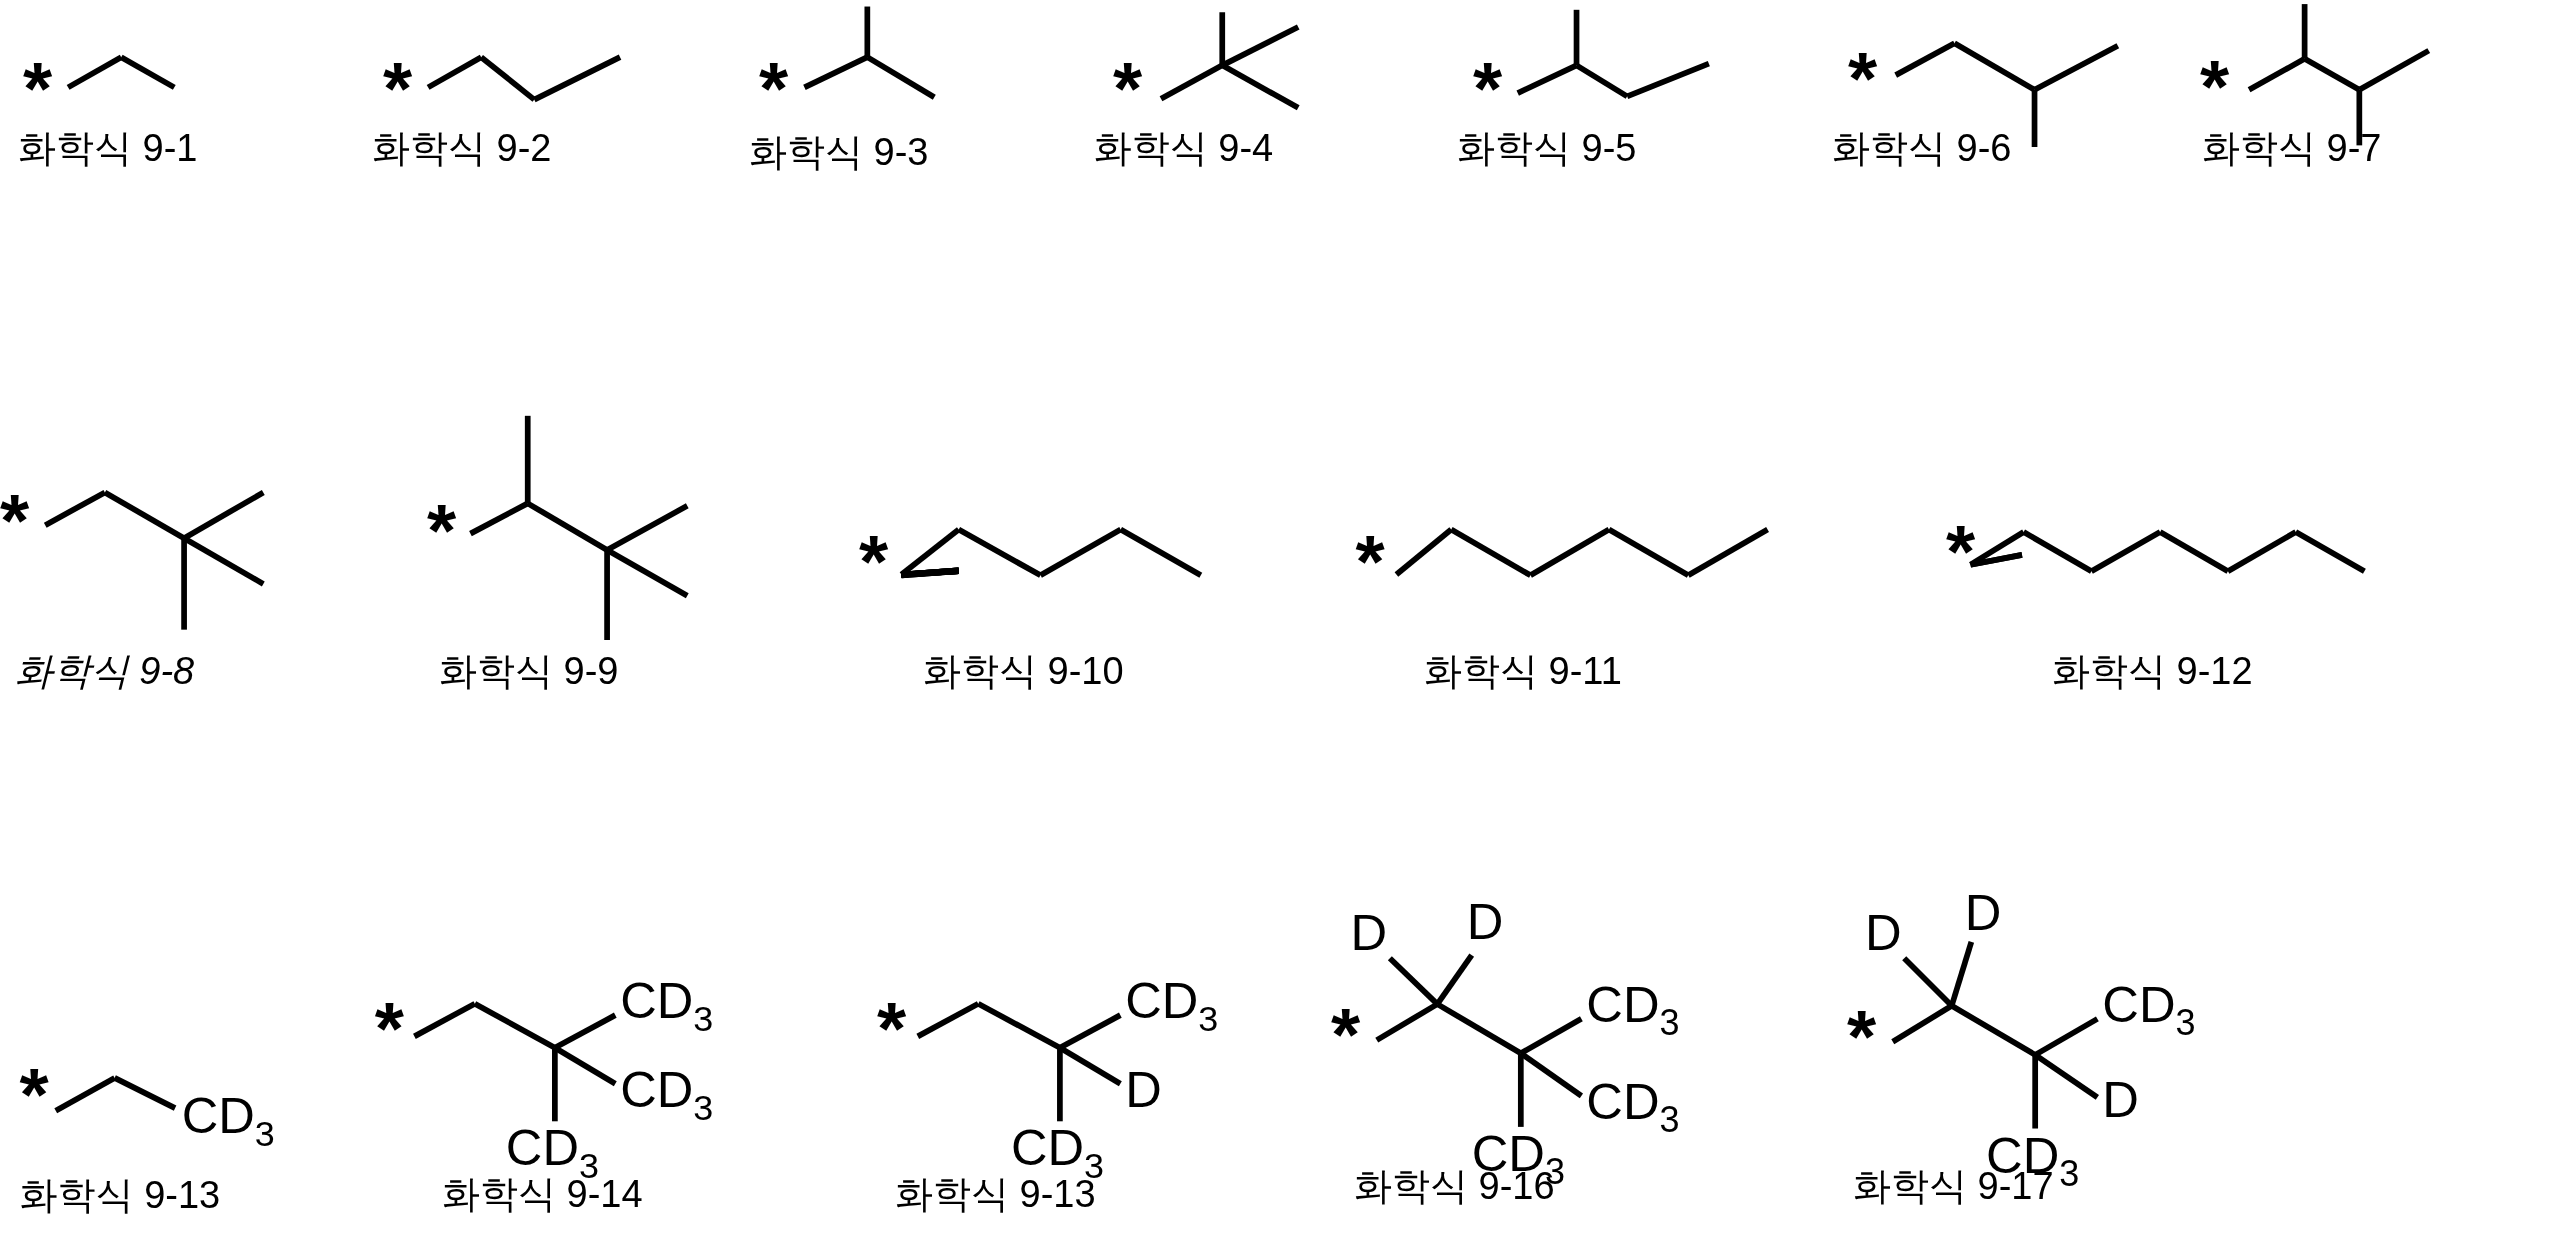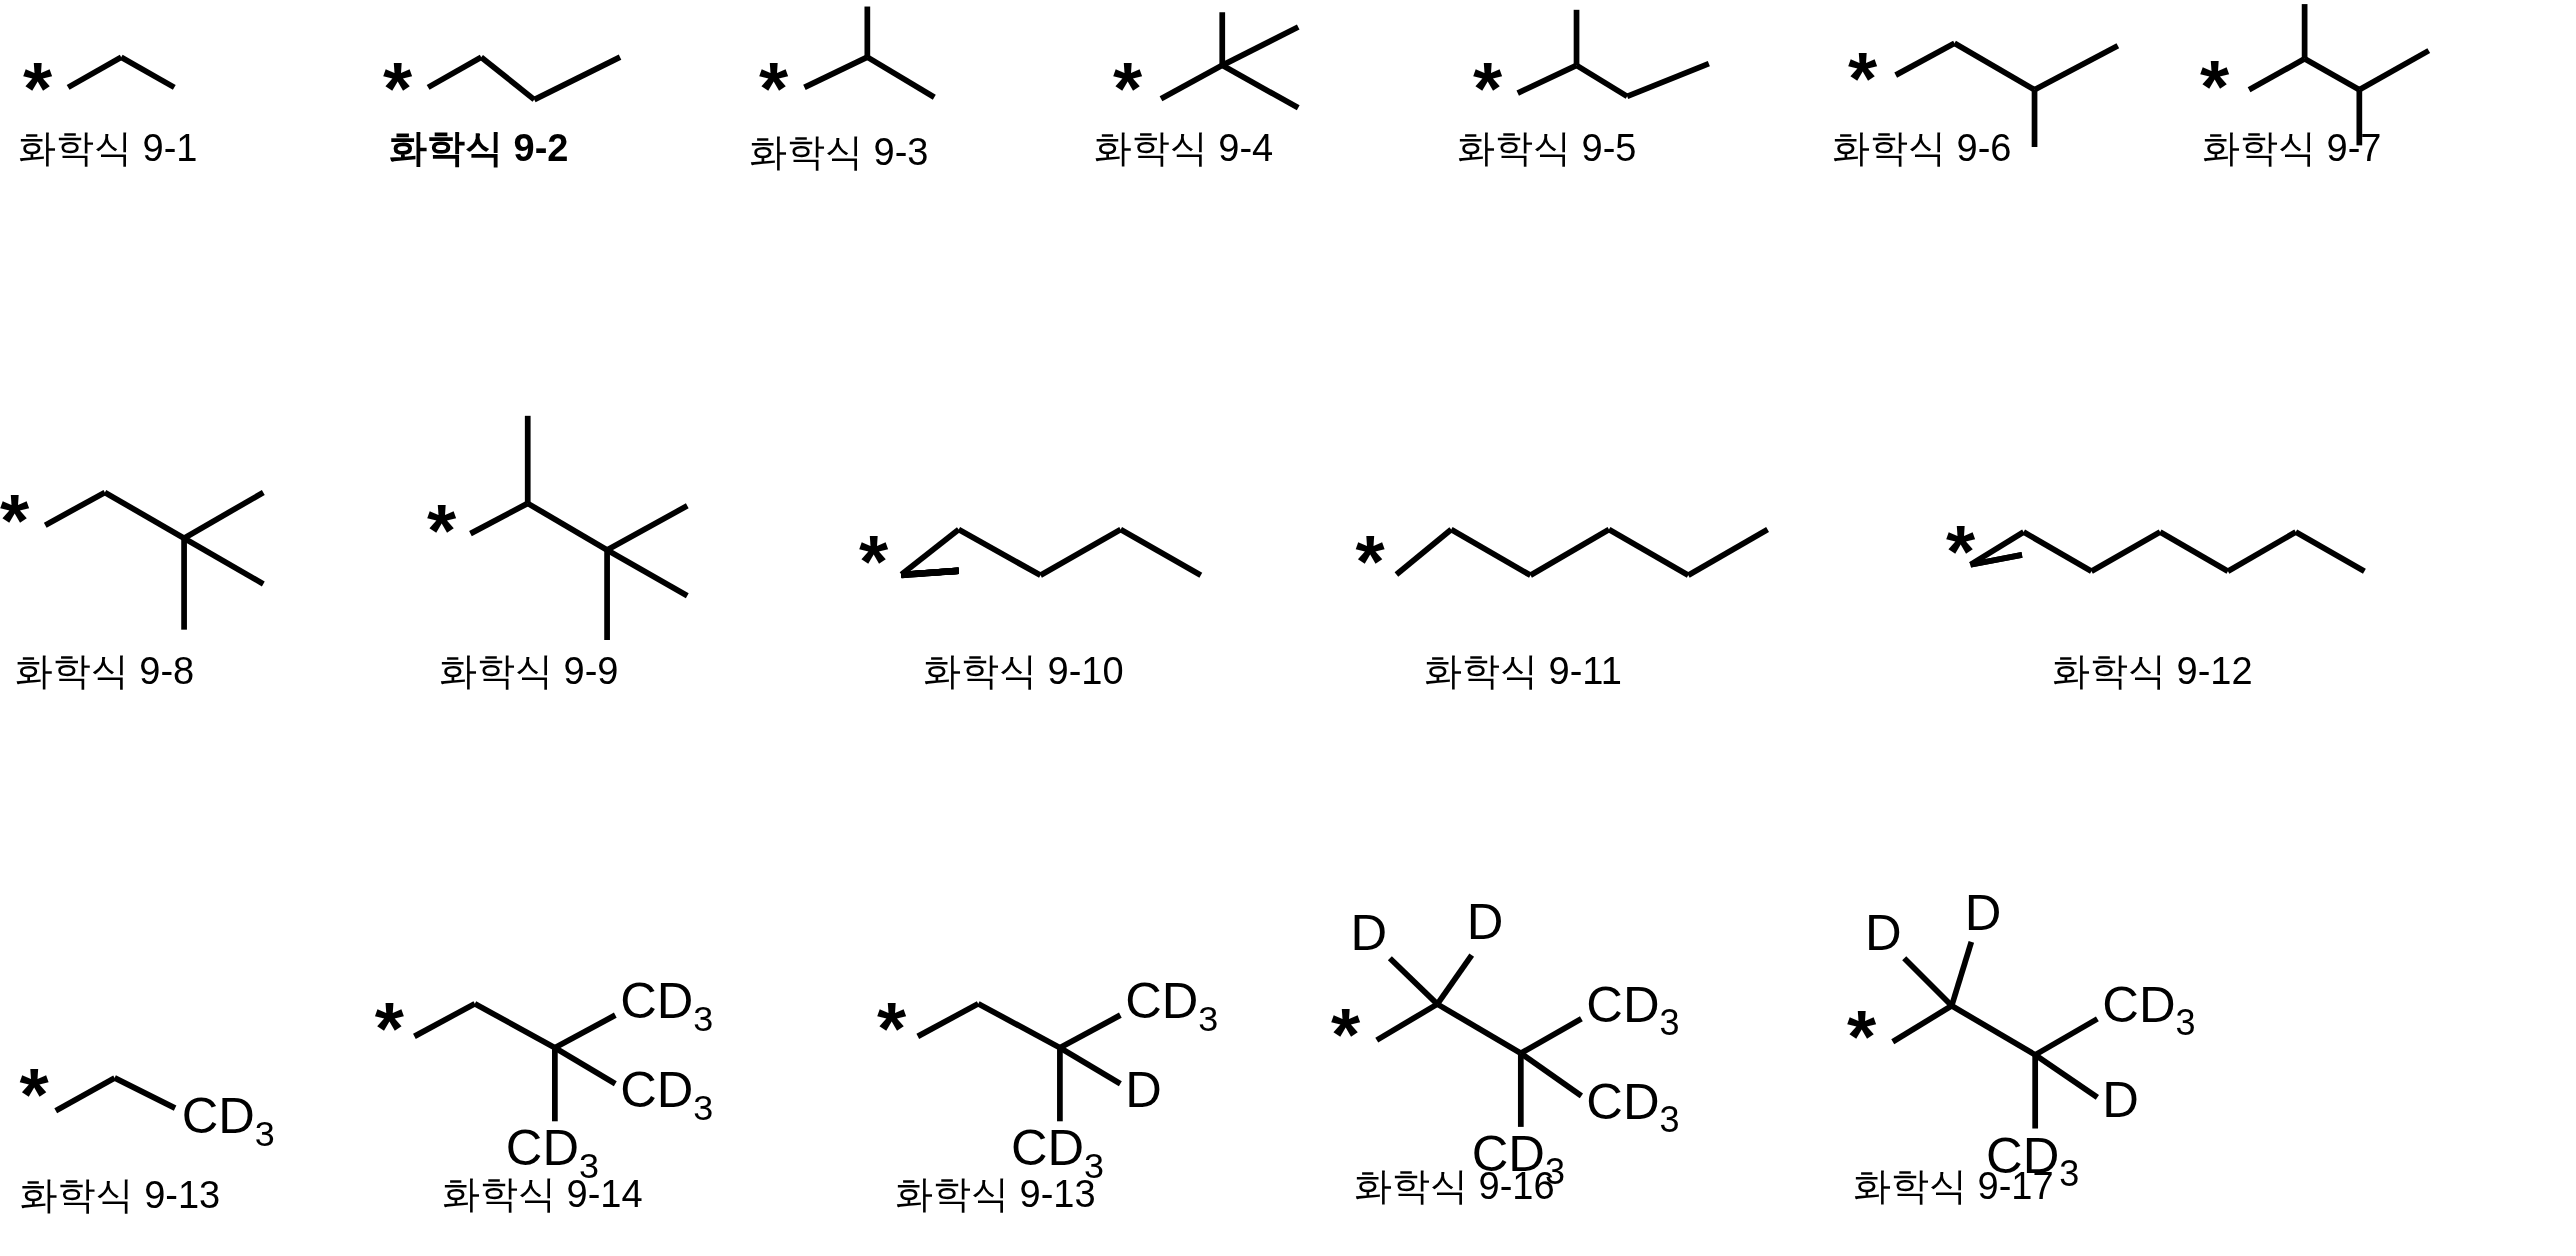--- a/index.html
+++ b/index.html
@@ -72,21 +72,21 @@
     <span class="caption" style="left:18px; top:123px;">화학식 9-1</span>
   </div>
 
   <div class="cell" style="left:360px; top:0px; width:360px; height:343px;">
     <span class="star" style="left:23px; top:51px;">*</span>
     <svg class="struct-svg" width="360" height="245" style="position:absolute;left:0;top:0;" viewBox="0 0 440 300">
       <line x1="83" y1="107" x2="148" y2="70"></line>
       <line x1="148" y1="70" x2="213" y2="122"></line>
       <line x1="213" y1="122" x2="318" y2="70"></line>
     </svg>
-    <span class="caption" style="left:29px; top:123px;font-weight:bold;">화학식 9-2</span>
+    <span class="caption" style="left:12px; top:123px;">화학식 9-2</span>
   </div>
 
   <div class="cell" style="left:720px; top:0px; width:360px; height:343px;">
     <span class="star" style="left:39px; top:51px;">*</span>
     <svg class="struct-svg" width="360" height="245" style="position:absolute;left:0;top:0;" viewBox="0 0 440 300">
       <line x1="103" y1="107" x2="180" y2="70"></line>
       <line x1="180" y1="70" x2="180" y2="8"></line>
       <line x1="180" y1="70" x2="262" y2="119"></line>
     </svg>
     <span class="caption" style="left:29px; top:127px;">화학식 9-3</span>
@@ -139,21 +139,21 @@
 
   <div class="cell" style="left:0px; top:401px; width:360px; height:343px;">
     <span class="star" style="left:0px; top:82px;">*</span>
     <svg class="struct-svg" width="360" height="245" style="position:absolute;left:0;top:0;" viewBox="0 0 440 300">
       <line x1="55" y1="152" x2="128" y2="112"></line>
       <line x1="128" y1="112" x2="225" y2="168"></line>
       <line x1="225" y1="168" x2="322" y2="112"></line>
       <line x1="225" y1="168" x2="322" y2="224"></line>
       <line x1="225" y1="168" x2="225" y2="280"></line>
     </svg>
-    <span class="caption" style="left:14.7px; top:245px;">화학식 9-8</span>
+    <span class="caption" style="left:14.7px; top:245px;font-style:italic;">화학식 9-8</span>
   </div>
 
   <div class="cell" style="left:360px; top:401px; width:360px; height:343px;">
     <span class="star" style="left:67px; top:92px;">*</span>
     <svg class="struct-svg" width="360" height="262" style="position:absolute;left:0;top:0;" viewBox="0 0 440 320">
       <line x1="135" y1="162" x2="205" y2="125"></line>
       <line x1="205" y1="125" x2="205" y2="18"></line>
       <line x1="205" y1="125" x2="302" y2="182"></line>
       <line x1="302" y1="182" x2="400" y2="128"></line>
       <line x1="302" y1="182" x2="400" y2="238"></line>

